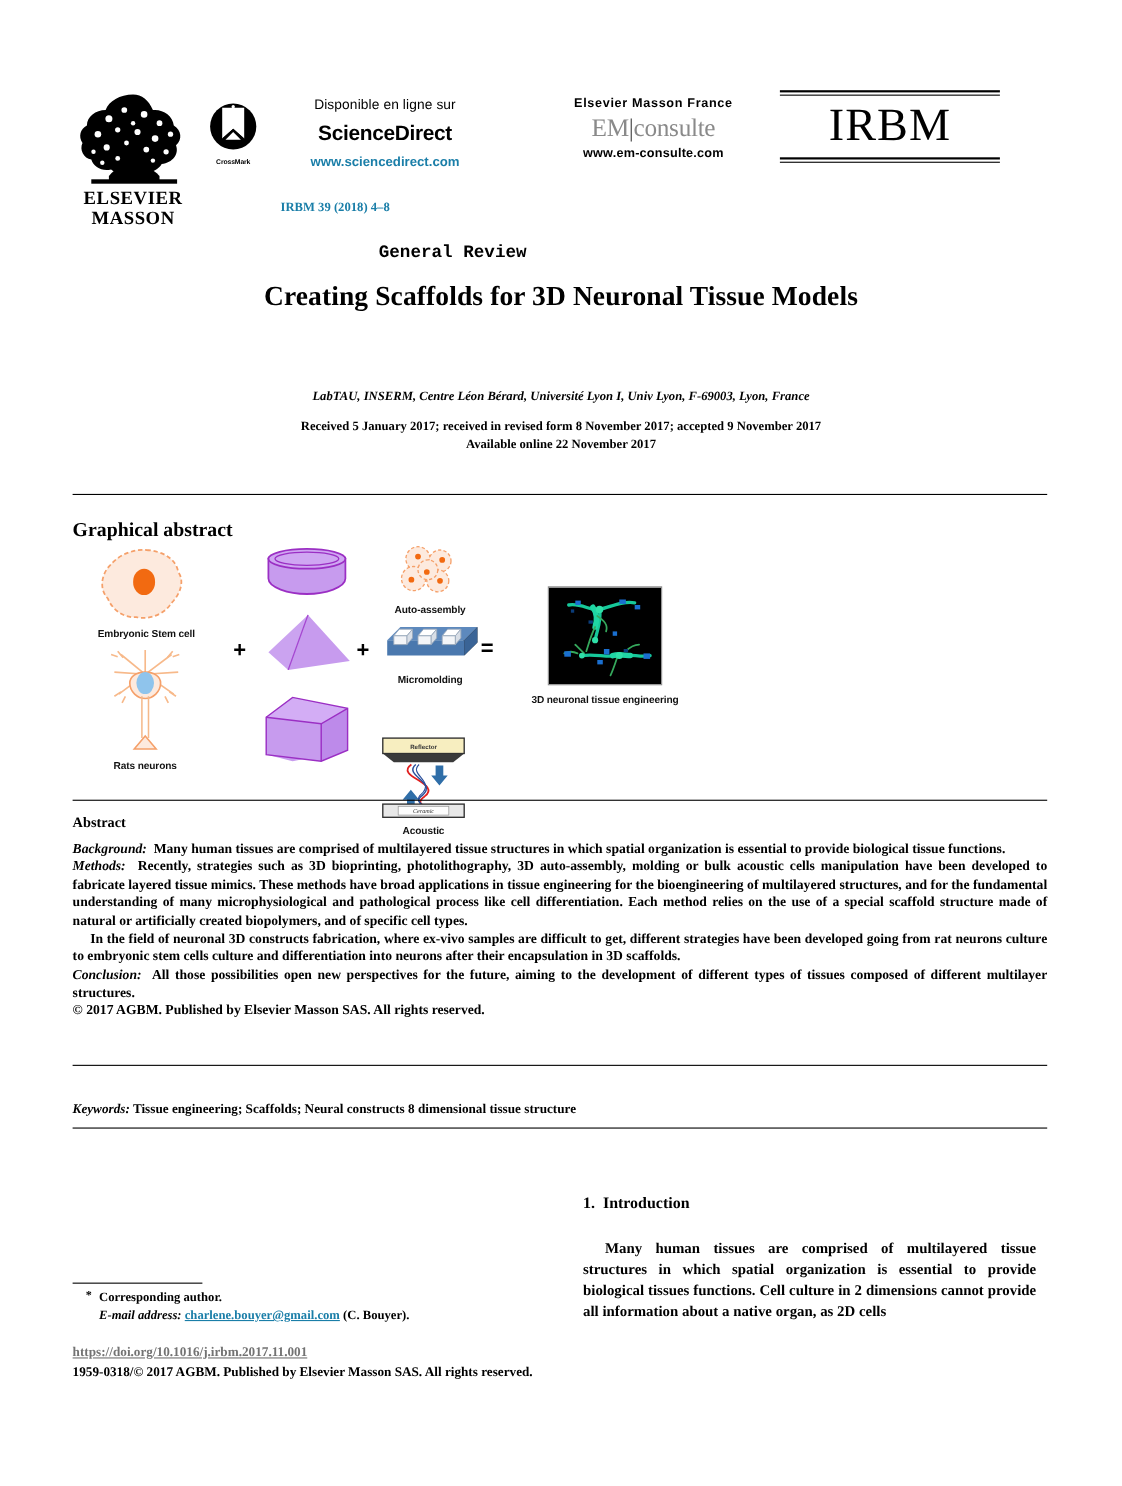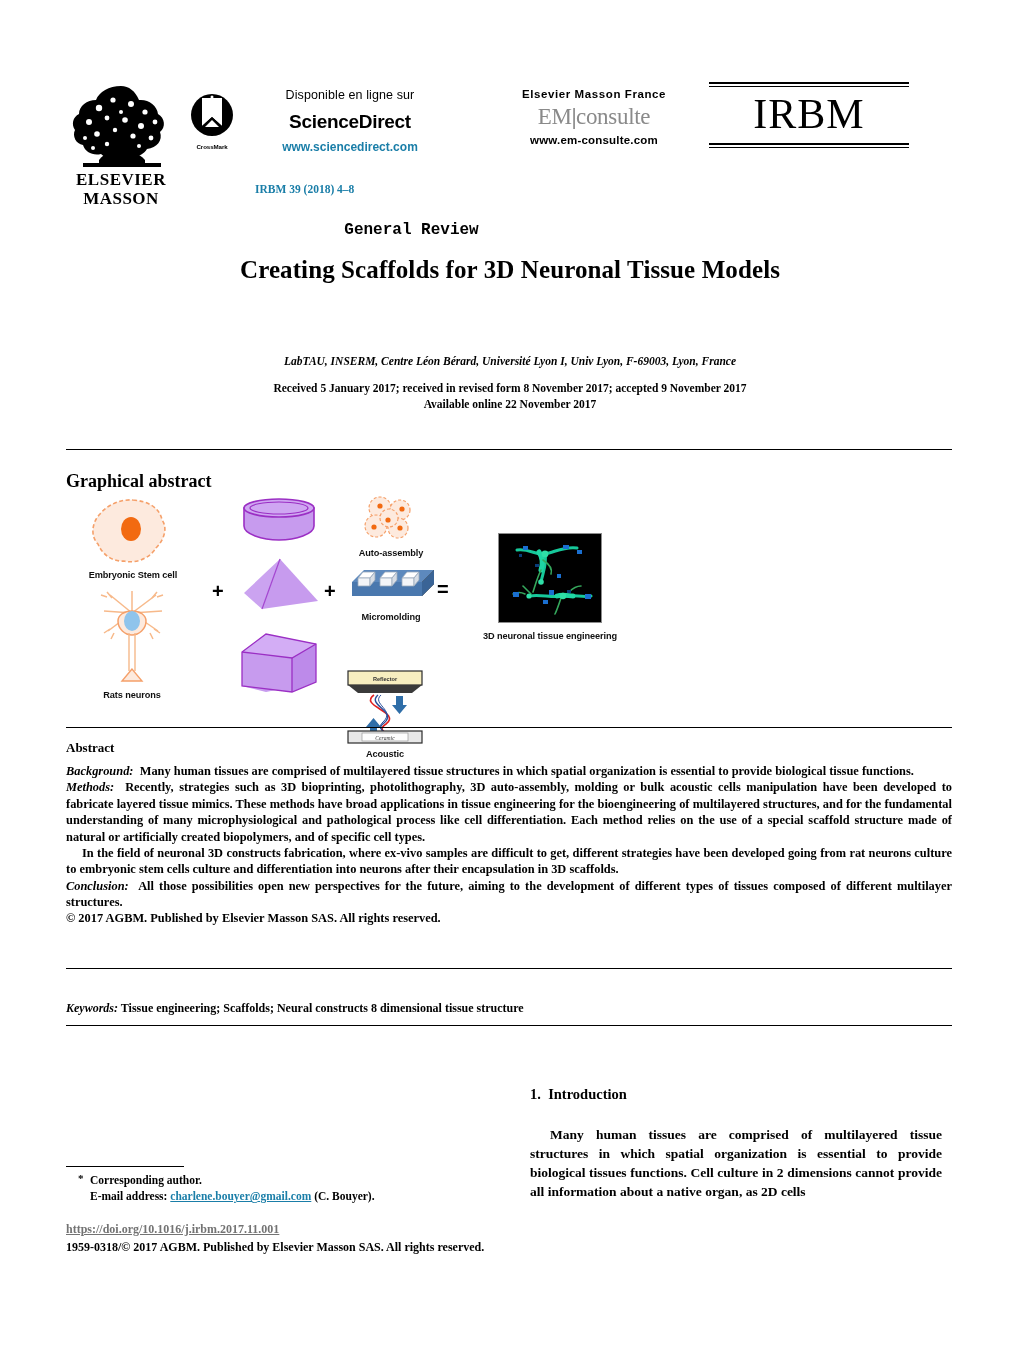--- a/index.html
+++ b/index.html
@@ -208,21 +208,21 @@
     border-top: 1.2px solid #000;
   }
   .footnote {
     position: absolute; left: 66px; top: 1172px; width: 420px;
     font-family: "Liberation Serif", serif;
     font-size: 11.5px; font-weight: bold; line-height: 1.42;
   }
   .footnote .star { position:absolute; left: 12px; top: -1px; font-size: 11px; }
   .footnote .fn-line1 { padding-left: 24px; }
   .footnote .fn-line2 { padding-left: 24px; }
-  .footnote .em-lbl { }
+  .footnote .em-lbl { font-style: italic; }
   .link { color: #1a7ea8; text-decoration: underline; }
   .doi {
     position: absolute; left: 66px; top: 1222px;
     font-family: "Liberation Serif", serif;
     font-size: 12px; font-weight: bold; color: #737373; text-decoration: underline;
   }
   .copyright {
     position: absolute; left: 66px; top: 1240px;
     font-family: "Liberation Serif", serif;
     font-size: 12px; font-weight: bold;

